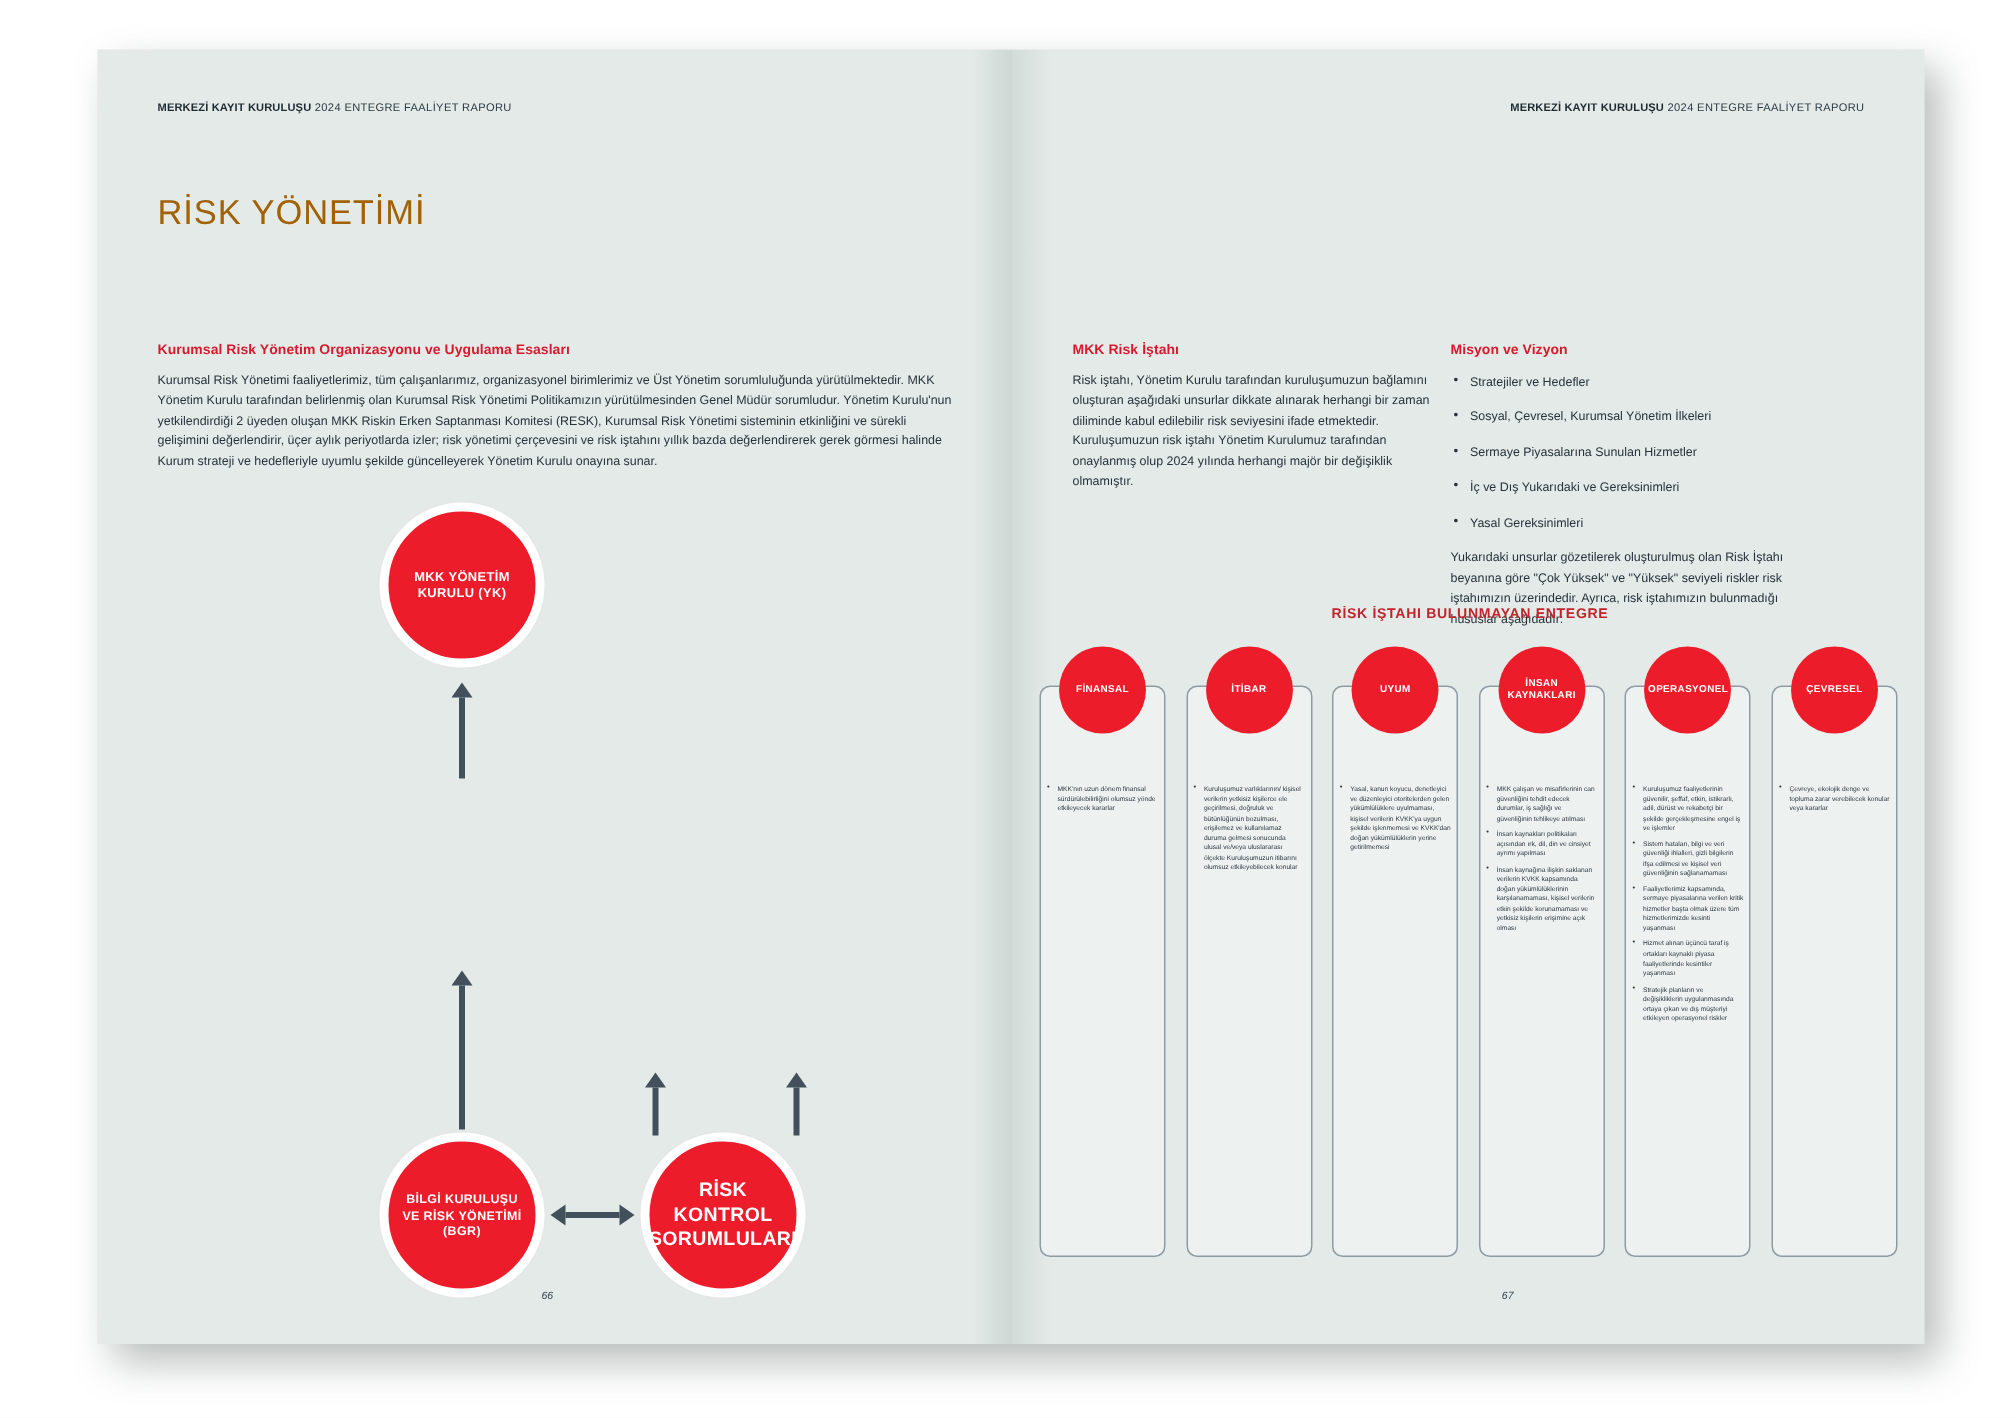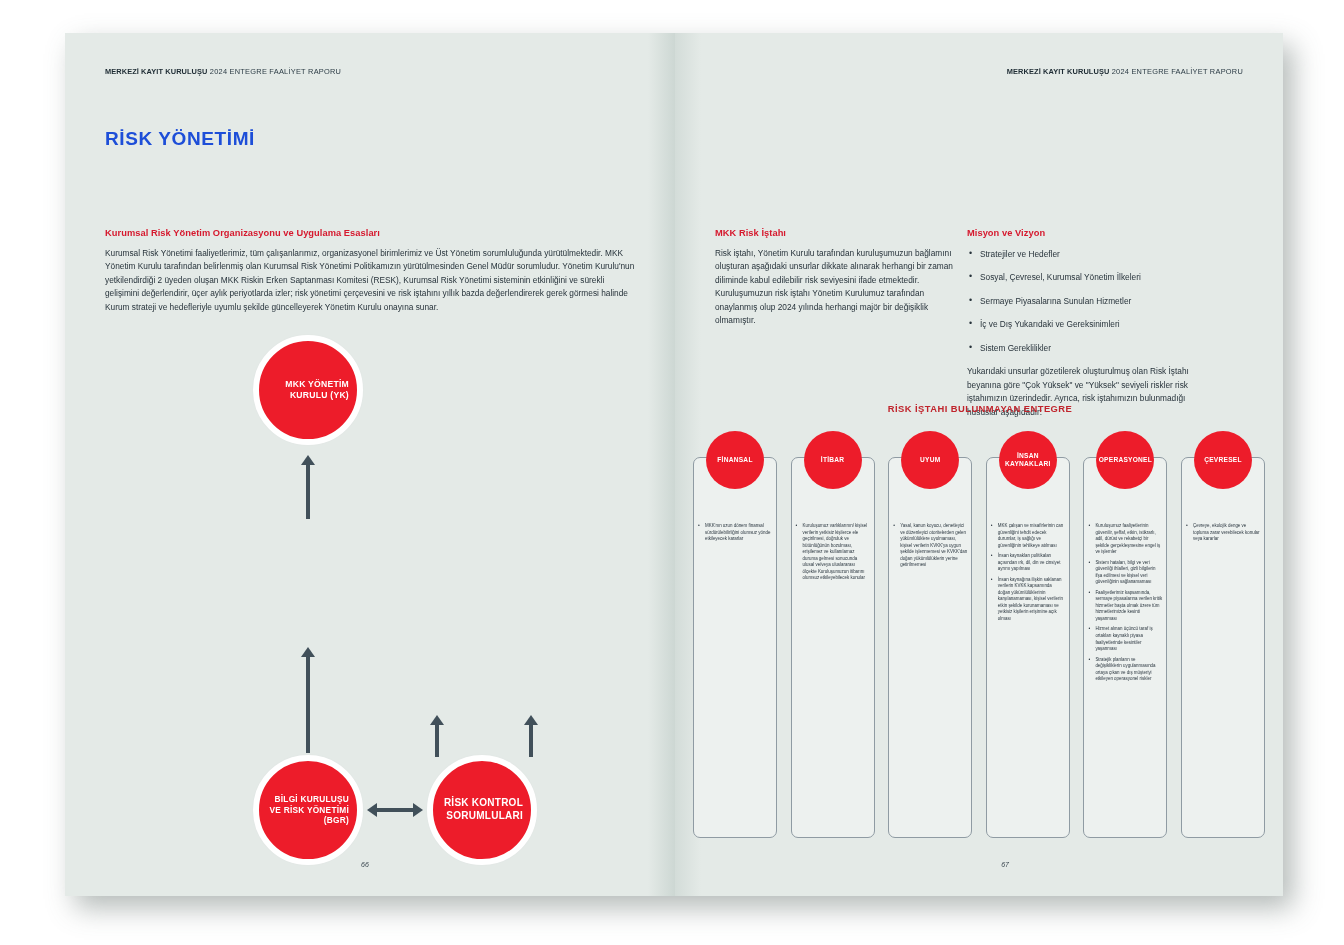--- a/index.html
+++ b/index.html
@@ -46,22 +46,22 @@
     color: #1d2b33; white-space: nowrap;
   }
   .runhead .bold { font-weight: bold; letter-spacing: .1px; }
   .runhead .light { color: #2a3a44; }
   .runhead-left  { left: 40px; }
   .runhead-right { right: 40px; }
 
   
   .page-title {
     position: absolute; left: 40px; top: 95px;
-    font-size: 19px; font-weight: bold; letter-spacing: .6px;
-    color: #1d4ed8;
+    font-size: 23px; font-weight: normal; letter-spacing: .6px;
+    color: #a16207;
   }
   .sec-heading {
     font-size: 9.3px; font-weight: bold; color: #d6192e;
     letter-spacing: .05px; margin-bottom: 9px; margin-top: 25px;
   }
   .body-copy {
     font-size: 8.3px; line-height: 1.62; color: #27333b;
     text-align: left;
   }
 
@@ -74,32 +74,32 @@
   .diagram {
     position: absolute; left: 40px; top: 272px;
     width: 533px; height: 560px;
   }
   .node {
     position: absolute;
     border-radius: 50%;
     background: #ed1c2a;
     border: 6px solid #ffffff;
     display: flex; align-items: center; justify-content: center;
-    text-align: right;
+    text-align: center;
     color: #ffffff; font-weight: bold;
     letter-spacing: .25px;
     line-height: 1.28;
     box-shadow: 0 0 0 1px rgba(226,232,230,0.9);
   }
   .node span { display: block; padding: 0 8px; }
   .n-yk   { left: 148px; top: 30px;  width: 110px; height: 110px; font-size: 8.6px; }
   .n-resk { left: 148px; top: 220px; width: 110px; height: 110px; font-size: 8.0px; }
   .n-ust  { left: 322px; top: 290px; width: 110px; height: 110px; font-size: 8.6px; }
   .n-bgr  { left: 148px; top: 450px; width: 110px; height: 110px; font-size: 8.3px; }
-  .n-rks  { left: 322px; top: 450px; width: 110px; height: 110px; font-size: 10px; }
+  .n-rks  { left: 322px; top: 450px; width: 110px; height: 110px; font-size: 13px; }
 
   .arrow {
     position: absolute; background: #41505a;
   }
   .arrow-v { width: 4px; }
   .arrow-h { height: 4px; }
   .arrowhead {
     position: absolute; width: 0; height: 0;
   }
   .ah-up {
@@ -258,21 +258,21 @@
           <div class="body-copy">Risk iştahı, Yönetim Kurulu tarafından kuruluşumuzun bağlamını oluşturan aşağıdaki unsurlar dikkate alınarak herhangi bir zaman diliminde kabul edilebilir risk seviyesini ifade etmektedir. Kuruluşumuzun risk iştahı Yönetim Kurulumuz tarafından onaylanmış olup 2024 yılında herhangi majör bir değişiklik olmamıştır.</div>
         </div>
 
         <div class="rc-wide">
           <div class="sec-heading">Misyon ve Vizyon</div>
           <ul class="bullet-list">
             <li>Stratejiler ve Hedefler</li>
             <li>Sosyal, Çevresel, Kurumsal Yönetim İlkeleri</li>
             <li>Sermaye Piyasalarına Sunulan Hizmetler</li>
             <li>İç ve Dış Yukarıdaki ve Gereksinimleri</li>
-            <li>Sistem Gereklilikler</li>
+            <li>Yasal Gereksinimleri</li>
           </ul>
           <div class="body-copy after-list">Yukarıdaki unsurlar gözetilerek oluşturulmuş olan Risk İştahı beyanına göre "Çok Yüksek" ve "Yüksek" seviyeli riskler risk iştahımızın üzerindedir. Ayrıca, risk iştahımızın bulunmadığı hususlar aşağıdadır:</div>
         </div>
       </div>
 
       <div class="risk-title">RİSK İŞTAHI BULUNMAYAN ENTEGRE</div>
 
       <div class="cards">
 
         <div class="card">

